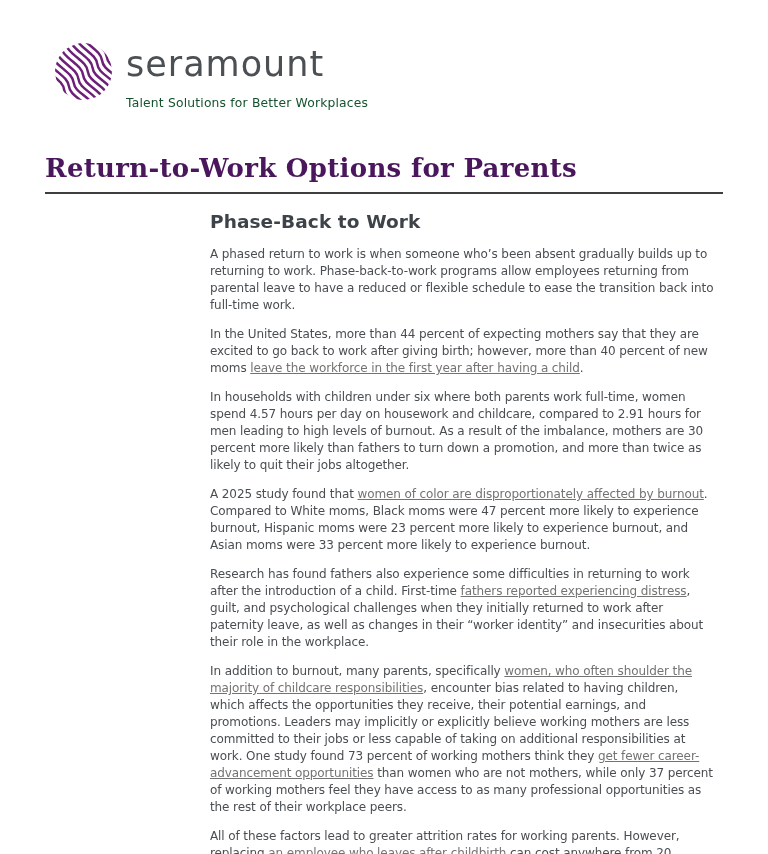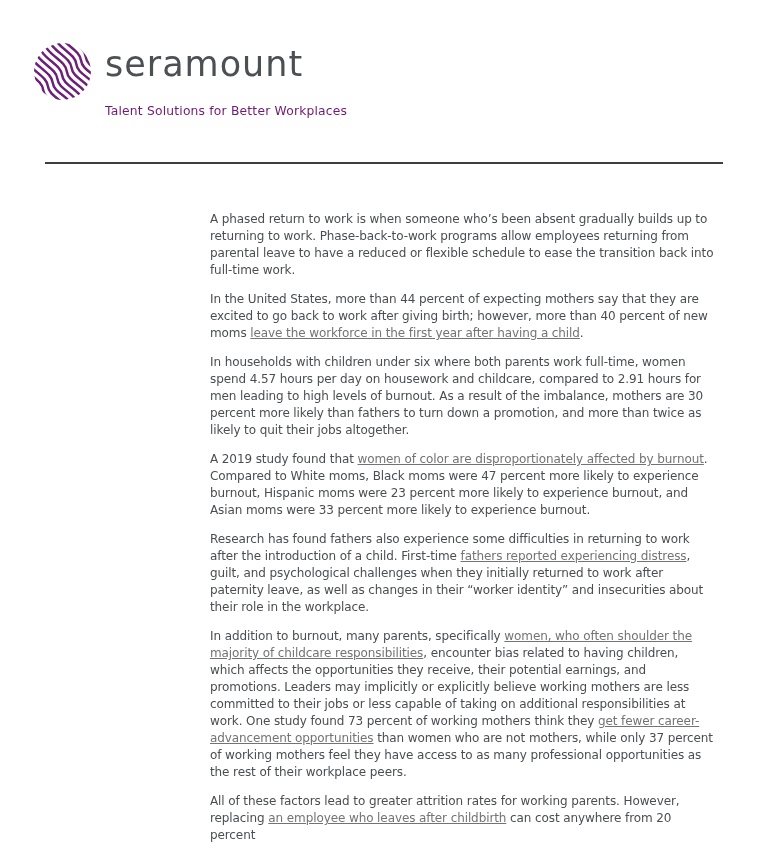--- a/index.html
+++ b/index.html
@@ -12,39 +12,39 @@
     height: 854px;
     overflow: hidden;
     position: relative;
     font-family: "DejaVu Sans", "Liberation Sans", sans-serif;
   }
 
   
   .logo-row {
     position: absolute;
     top: 42px;
-    left: 33px;
+    left: 54px;
     display: flex;
     align-items: flex-start;
     gap: 13px;
   }
   .logo-mark { width: 59px; height: 59px; flex: 0 0 auto; }
   .logo-textblock { padding-top: 5px; }
   .brand-word {
     font-size: 35px;
     line-height: 1;
     color: #4b5055;
     letter-spacing: 1px;
     font-weight: 400;
   }
   .brand-tagline {
-    margin-top: 22px;
+    margin-top: 14px;
     font-size: 12.3px;
     letter-spacing: 0.2px;
-    color: #701a75;
+    color: #14532d;
     font-weight: 500;
   }
 
   
   .title-block {
     position: absolute;
     top: 153px;
     left: 45px;
     width: 678px;
   }
@@ -115,26 +115,28 @@
       </g>
     </svg>
   </span>
   <div class="logo-textblock">
     <div class="brand-word">seramount</div>
     <div class="brand-tagline">Talent Solutions for Better Workplaces</div>
   </div>
 </header>
 
 <div class="title-block">
+  <h1 class="doc-title">Return-to-Work Options for Parents</h1>
   <div class="title-rule"></div>
 </div>
 
 <main class="content">
+  <h2 class="section-heading">Phase-Back to Work</h2>
   <div id="paragraphs">
       <p><span>A phased return to work is when someone who’s been absent gradually builds up to returning to work. Phase-back-to-work programs allow employees returning from parental leave to have a reduced or flexible schedule to ease the transition back into full-time work.</span></p>
       <p><span>In the United States, more than 44 percent of expecting mothers say that they are excited to go back to work after giving birth; however, more than 40 percent of new moms </span><a href="#">leave the workforce in the first year after having a child</a><span>.</span></p>
       <p><span>In households with children under six where both parents work full-time, women spend 4.57 hours per day on housework and childcare, compared to 2.91 hours for men leading to high levels of burnout. As a result of the imbalance, mothers are 30 percent more likely than fathers to turn down a promotion, and more than twice as likely to quit their jobs altogether.</span></p>
-      <p><span>A 2019 study found that </span><a href="#">women of color are disproportionately affected by burnout</a><span>. Compared to White moms, Black moms were 47 percent more likely to experience burnout, Hispanic moms were 23 percent more likely to experience burnout, and Asian moms were 33 percent more likely to experience burnout.</span></p>
+      <p><span>A 2025 study found that </span><a href="#">women of color are disproportionately affected by burnout</a><span>. Compared to White moms, Black moms were 47 percent more likely to experience burnout, Hispanic moms were 23 percent more likely to experience burnout, and Asian moms were 33 percent more likely to experience burnout.</span></p>
       <p><span>Research has found fathers also experience some difficulties in returning to work after the introduction of a child. First-time </span><a href="#">fathers reported experiencing distress</a><span>, guilt, and psychological challenges when they initially returned to work after paternity leave, as well as changes in their “worker identity” and insecurities about their role in the workplace.</span></p>
       <p><span>In addition to burnout, many parents, specifically </span><a href="#">women, who often shoulder the majority of childcare responsibilities</a><span>, encounter bias related to having children, which affects the opportunities they receive, their potential earnings, and promotions. Leaders may implicitly or explicitly believe working mothers are less committed to their jobs or less capable of taking on additional responsibilities at work. One study found 73 percent of working mothers think they </span><a href="#">get fewer career-advancement opportunities</a><span> than women who are not mothers, while only 37 percent of working mothers feel they have access to as many professional opportunities as the rest of their workplace peers.</span></p>
       <p><span>All of these factors lead to greater attrition rates for working parents. However, replacing </span><a href="#">an employee who leaves after childbirth</a><span> can cost anywhere from 20 percent</span></p>
     </div>
 </main>
 
 </body></html>

